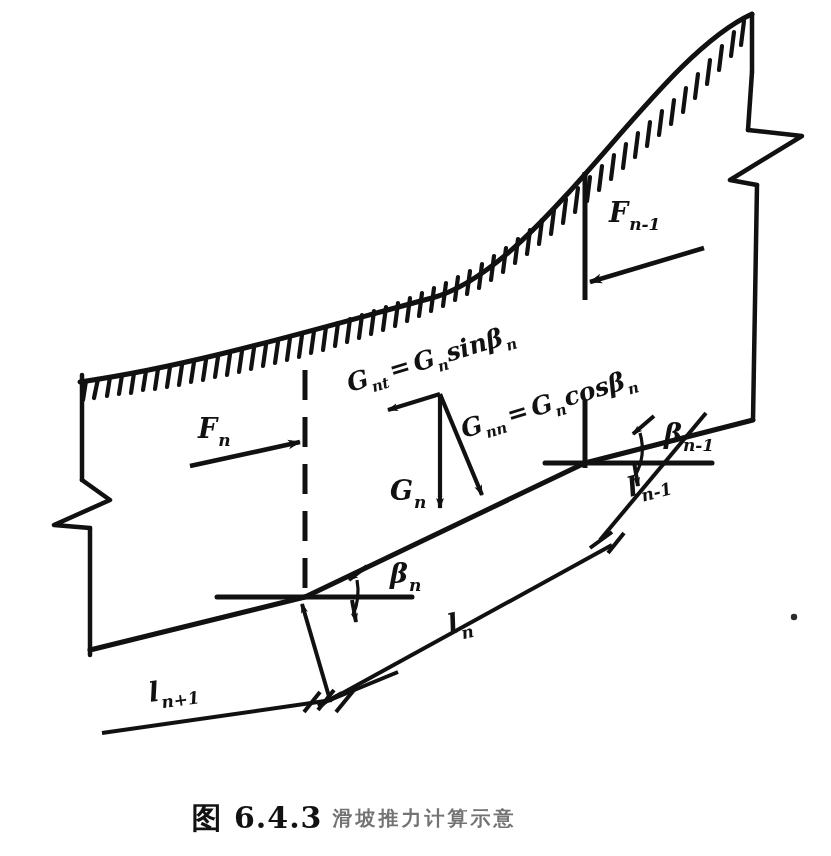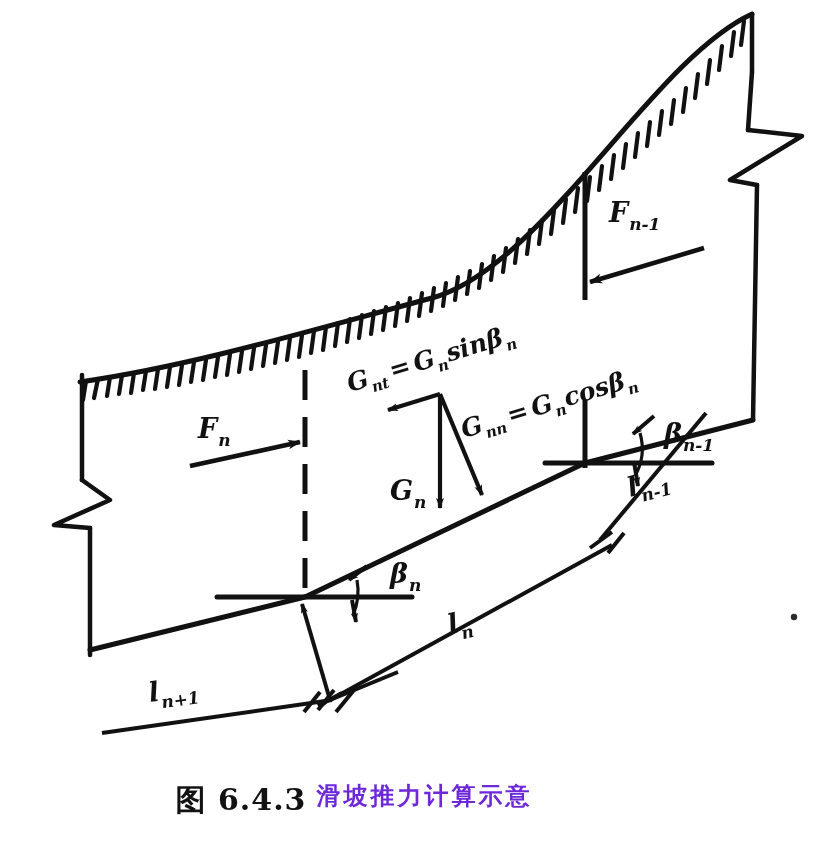--- a/index.html
+++ b/index.html
@@ -30,36 +30,37 @@
     height: 790px;
     display: block;
   }
   .caption-bar {
     position: absolute;
     left: 0;
     top: 780px;
     width: 684px;
     height: 76px;
     display: flex;
+    align-items: center;
     justify-content: center;
     gap: 10px;
   }
   .caption-label {
     font-family: "DejaVu Serif", "Liberation Serif", serif;
     font-size: 30px;
     font-weight: 700;
     color: #121212;
     letter-spacing: 1px;
     white-space: nowrap;
   }
   .caption-title {
     font-family: Liberation Serif, serif;
-    font-size: 24px;
+    font-size: 20px;
     font-weight: 700;
-    color: #6d28d9;
+    color: #737373;
     letter-spacing: 3px;
     white-space: nowrap;
   }
   
   .lbl {
     font-family: "DejaVu Serif", "Liberation Serif", serif;
     font-style: italic;
     font-weight: 700;
     fill: #111111;
   }

